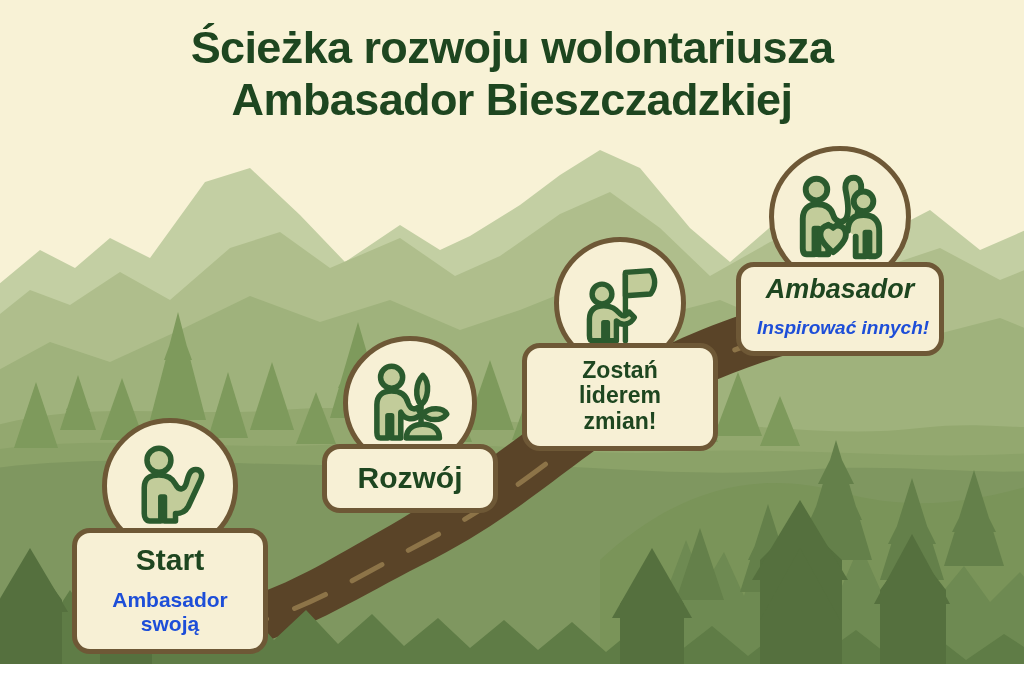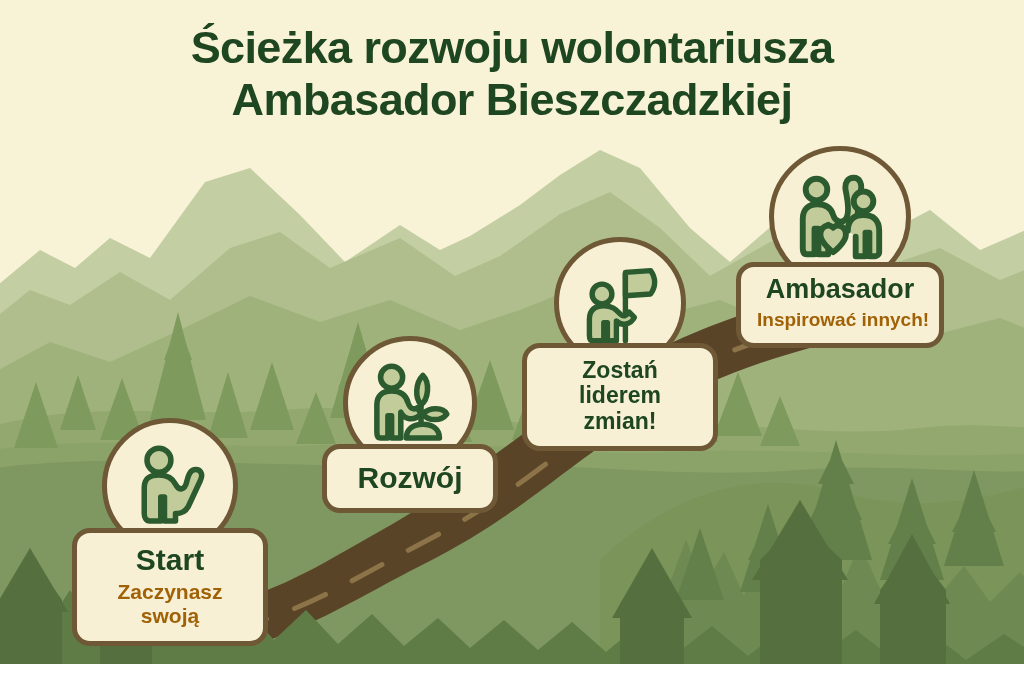--- a/index.html
+++ b/index.html
@@ -79,23 +79,23 @@
   .step-title {
     display: block;
     font-weight: bold;
     color: #1E4620;
     line-height: 1.1;
     white-space: nowrap;
   }
   .step-sub {
     display: block;
     font-weight: bold;
-    color: #a16207;
+    color: #1d4ed8;
     line-height: 1.16;
-    margin-top: 4px;
+    margin-top: 12px;
   }
 
   
   #step-start   .step-badge { width: 136px; height: 136px; }
   #step-start   .step-title { font-size: 30px; }
   #step-start   .step-sub   { font-size: 21px; }
   #step-start   .step-card  { width: 196px; padding-top: 10px; }
 
   #step-rozwoj  .step-badge { width: 134px; height: 134px; }
   #step-rozwoj  .step-title { font-size: 30px; }
@@ -107,21 +107,21 @@
 
   #step-ambasador .step-badge { width: 142px; height: 142px; }
   #step-ambasador .step-title { font-size: 27px; }
   #step-ambasador .step-sub   { font-size: 19px; white-space: nowrap; }
   #step-ambasador .step-card  { width: 208px; padding-top: 8px; }
 
   
   #step-start      { left: 72px;  top: 418px; }
   #step-rozwoj     { left: 322px; top: 336px; }
   #step-lider      { left: 522px; top: 237px; }
-  #step-ambasador  { left: 736px; top: 146px; }
+  #step-ambasador  { left: 736px; top: 146px; font-style: italic; }
 </style>
 </head>
 <body>
 
 <div id="poster">
 
   <svg id="scene" viewBox="0 0 1024 683" preserveAspectRatio="none">
 
     <rect x="0" y="0" width="1024" height="683" fill="#F8F2D6"></rect>
 
@@ -280,21 +280,21 @@
                    L 44 62
                    L 40 62
                    L 40 88
                    L 28 88
                    C 24 88, 22 84, 22 80 Z"></path>
         </g>
       </svg>
     </div>
     <div class="step-card">
       <span class="step-title">Start</span>
-      <span class="step-sub">Zaczynasz swoją</span>
+      <span class="step-sub">Ambasador swoją</span>
     </div>
   </div>
 
   <div class="step" id="step-lider">
     <div class="step-badge">
       <svg width="90" height="90" viewBox="0 0 100 100">
         <g fill="#C2CC9A" stroke="#2B5B2E" stroke-width="6" stroke-linecap="round" stroke-linejoin="round">
           <path d="M 56 18 L 56 92" fill="none"></path>
           <path d="M 56 16
                    L 84 14

